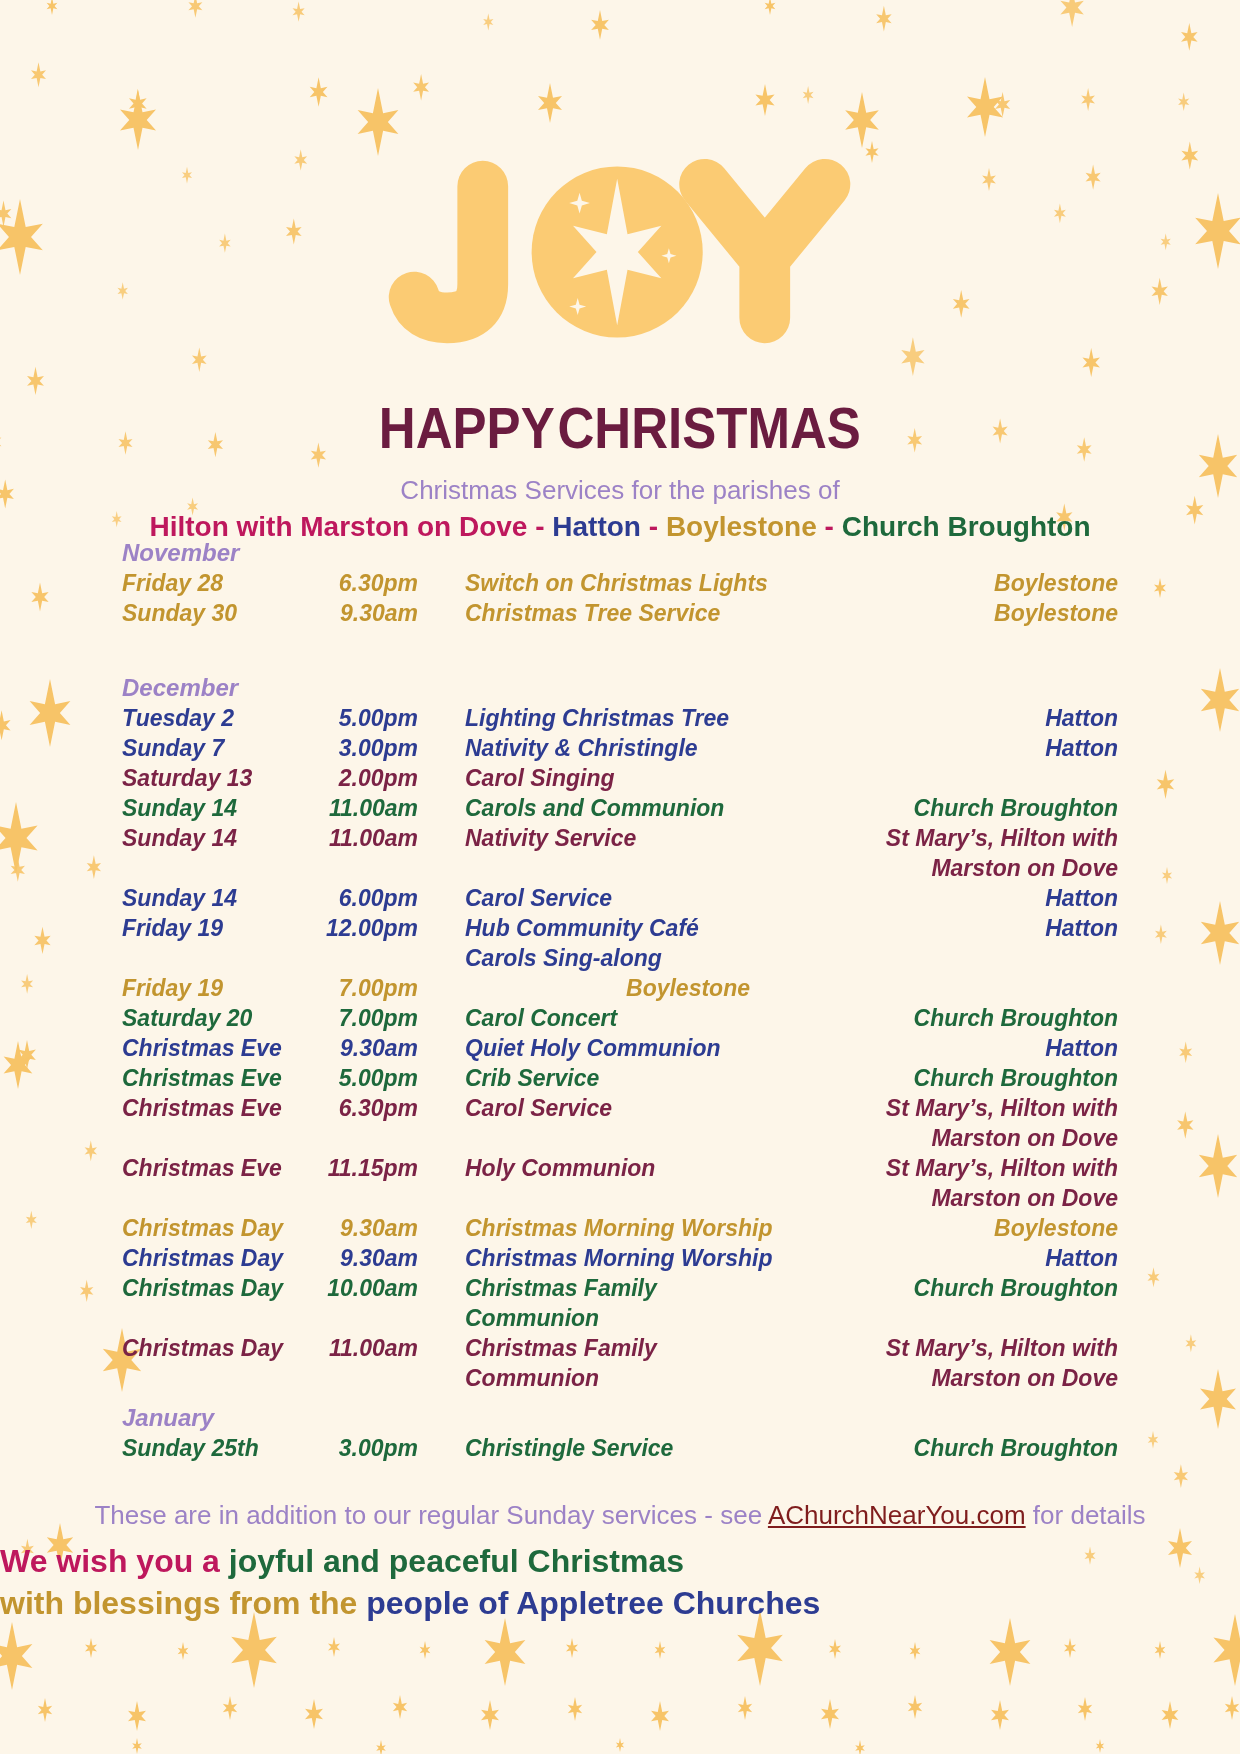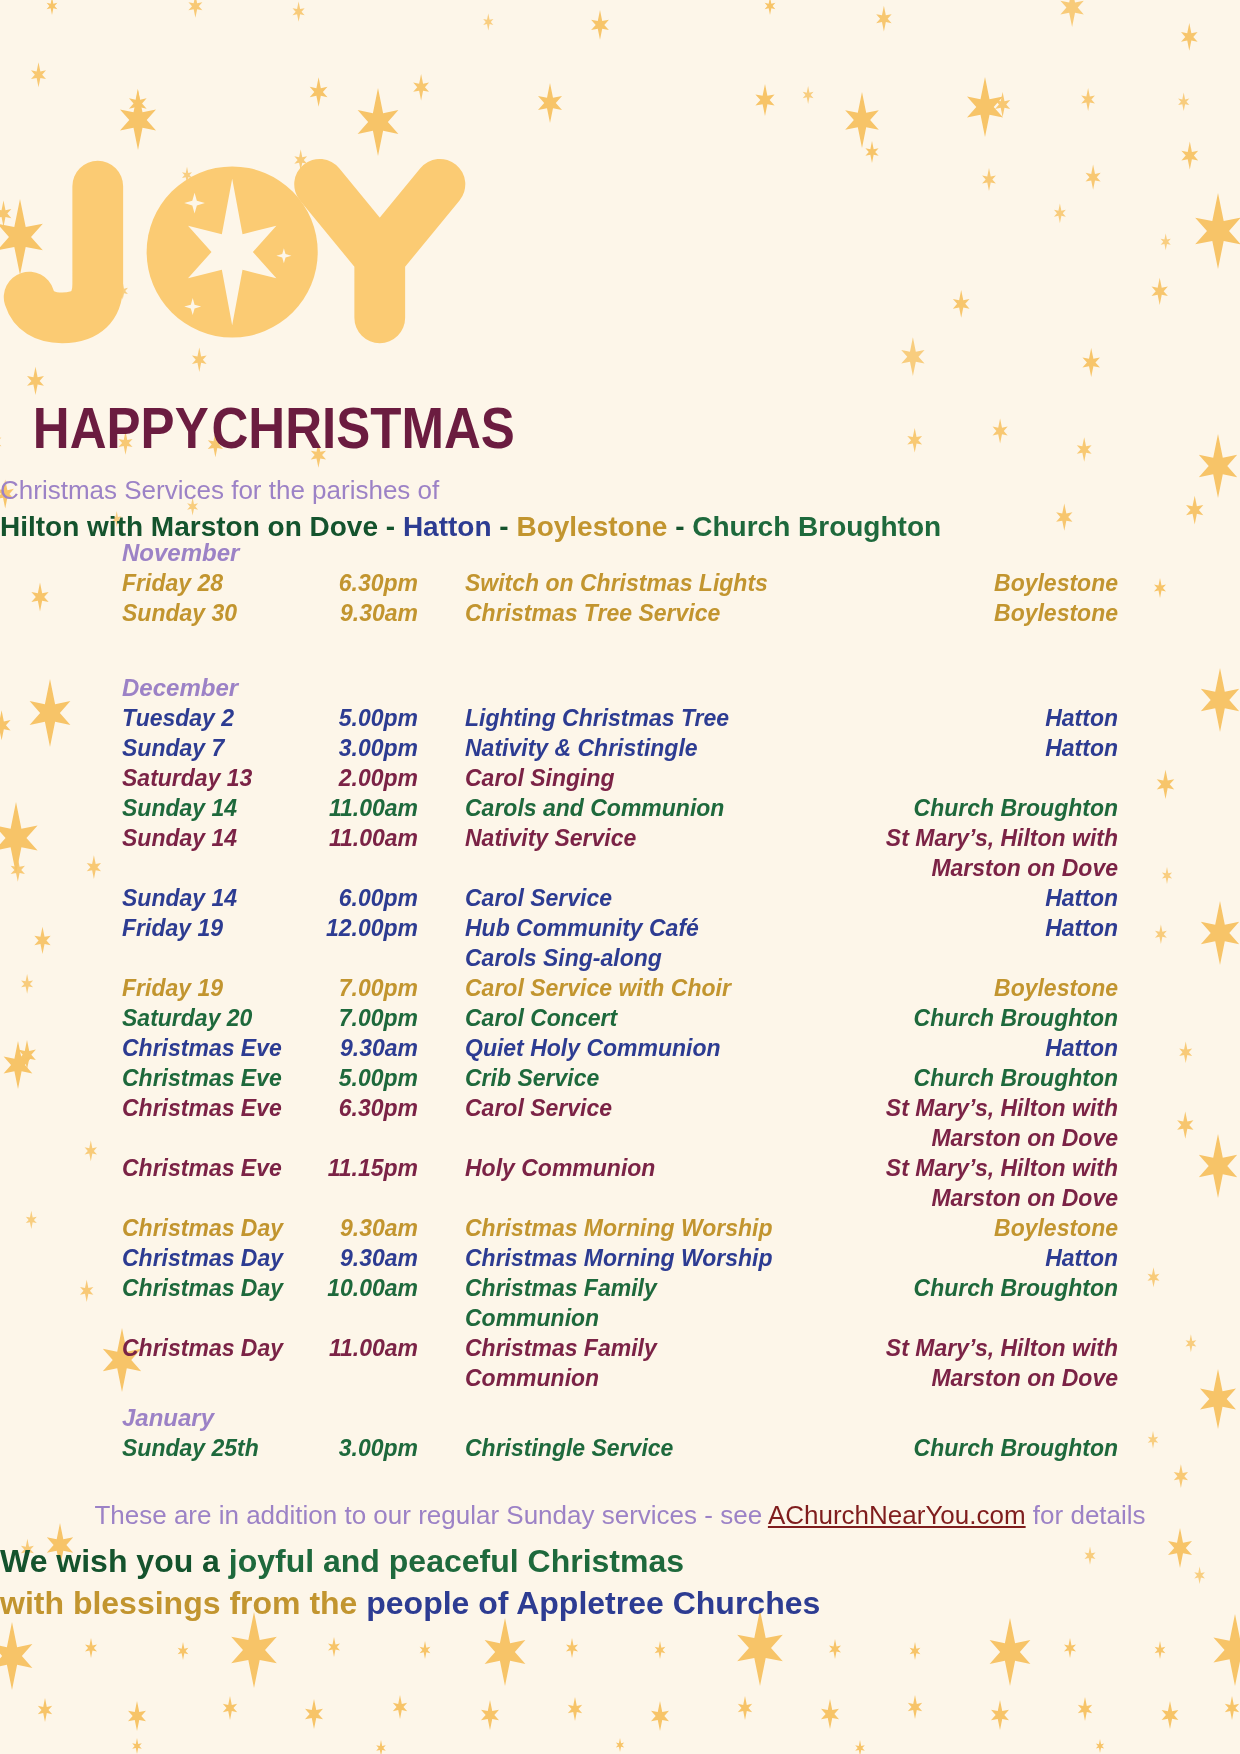--- a/index.html
+++ b/index.html
@@ -2,21 +2,21 @@
 <html><head>
 <meta charset="utf-8">
 <style>
   html,body{margin:0;padding:0;background:#e8e4da;}
   .poster{
     position:relative;width:1240px;height:1754px;margin:0 auto;
     background:#FDF6E9;overflow:hidden;
     font-family:"Liberation Sans",sans-serif;
   }
   #stars{position:absolute;left:0;top:0;width:1240px;height:1754px;}
-  .masthead{position:absolute;top:0;left:0;width:100%;text-align:left;z-index:2;}
+  .masthead{position:absolute;top:0;left:0;width:100%;text-align:center;z-index:2;}
   .joy-svg{margin-top:158px;width:470px;height:188px;display:inline-block;}
   .sr{position:absolute;width:1px;height:1px;overflow:hidden;clip:rect(0 0 0 0);}
   .title{margin:44px 0 0;font-size:58px;font-weight:bold;color:#6B1C40;letter-spacing:0;}
   .squish{display:inline-block;transform:scaleX(.88);transform-origin:center;word-spacing:-12px;white-space:nowrap;}
   .sub1{margin:14px 0 0;font-size:26px;color:#9C82C6;font-weight:normal;}
   .sub2{margin:5px 0 0;font-size:28px;font-weight:bold;}
   .schedule{
     position:absolute;left:122px;top:538px;width:996px;z-index:2;
     font-style:italic;font-weight:bold;font-size:23px;line-height:30px;text-align:left;
   }
@@ -30,21 +30,21 @@
   .c-loc{width:332px;flex:none;text-align:right;}
   .note{position:absolute;top:1472px;left:0;width:100%;text-align:center;
     font-size:26px;line-height:34px;color:#9C82C6;z-index:2;}
   .note a{color:#7f1d1d;text-decoration:underline;cursor:pointer;}
   .wish{position:absolute;top:1540px;left:0;width:100%;
     font-size:32px;line-height:42px;font-weight:bold;z-index:2;}
   .c-gold{color:#C2952F;}
   .c-blue{color:#2D3C92;}
   .c-green{color:#1E693C;}
   .c-maroon{color:#7B2346;}
-  .c-titlemaroon{color:#14532d;}
+  .c-titlemaroon{color:#be185d;}
   .c-purple{color:#9C82C6;}
 </style>
 </head>
 <body>
 
 <div class="poster">
   <svg id="stars" viewBox="0 0 1240 1754" aria-hidden="true">
       <path d="M0,-1 L0.15,-0.26 L0.6,-0.35 L0.29,0 L0.6,0.35 L0.15,0.26 L0,1 L-0.15,0.26 L-0.6,0.35 L-0.29,0 L-0.6,-0.35 L-0.15,-0.26 Z" transform="translate(-12.3 2.5) scale(12.9)" fill="#F7C468" fill-opacity="0.94"></path>
       <path d="M0,-1 L0.15,-0.26 L0.6,-0.35 L0.29,0 L0.6,0.35 L0.15,0.26 L0,1 L-0.15,0.26 L-0.6,0.35 L-0.29,0 L-0.6,-0.35 L-0.15,-0.26 Z" transform="translate(195.4 6.2) scale(11.6)" fill="#F7C468" fill-opacity="0.90"></path>
       <path d="M0,-1 L0.15,-0.26 L0.6,-0.35 L0.29,0 L0.6,0.35 L0.15,0.26 L0,1 L-0.15,0.26 L-0.6,0.35 L-0.29,0 L-0.6,-0.35 L-0.15,-0.26 Z" transform="translate(298.6 11.7) scale(10.1)" fill="#F7C468" fill-opacity="0.86"></path>
@@ -286,23 +286,20 @@
             <div>Hub Community Café</div>
             <div>Carols Sing-along</div>
           </div>
           <div class="c-loc">
             <div>Hatton</div>
           </div>
         </div>
         <div class="row c-gold">
           <span class="c-date">Friday 19</span>
           <span class="c-time">7.00pm</span>
-          <div class="c-event">
-            <div>Carol Service with Choir</div>
-          </div>
           <div class="c-loc">
             <div>Boylestone</div>
           </div>
         </div>
         <div class="row c-green">
           <span class="c-date">Saturday 20</span>
           <span class="c-time">7.00pm</span>
           <div class="c-event">
             <div>Carol Concert</div>
           </div>

